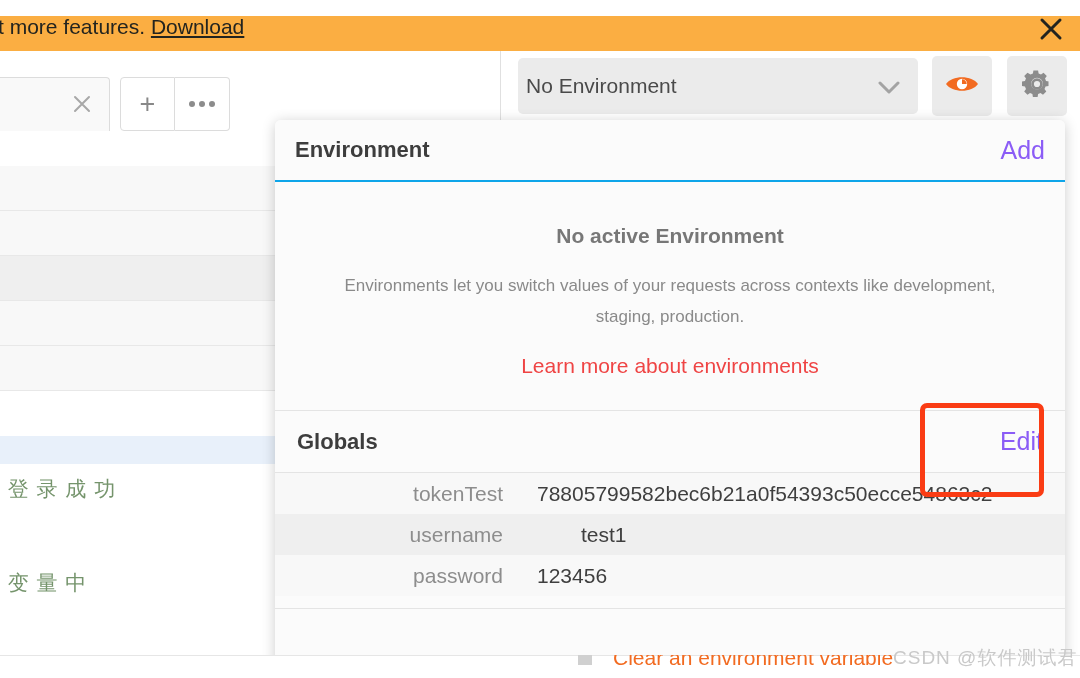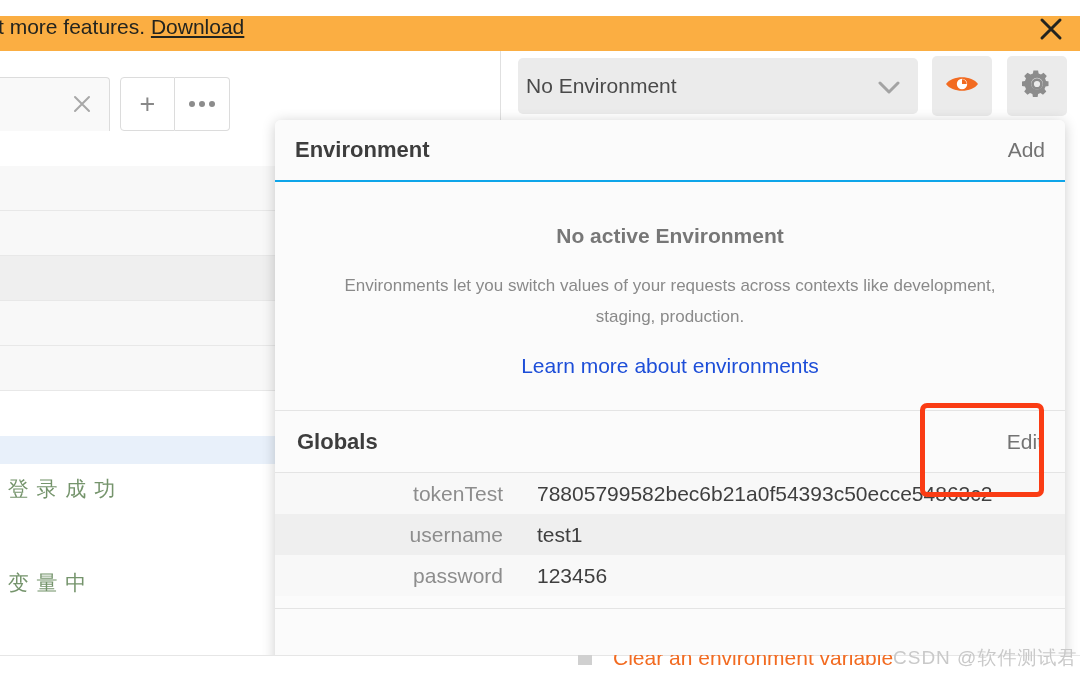--- a/index.html
+++ b/index.html
@@ -116,44 +116,44 @@
     border-radius: 6px 6px 0 0;
     box-shadow: 0 2px 14px rgba(0,0,0,0.20);
     overflow: hidden;
   }
   .pop-header {
     height: 62px; display: flex; align-items: center; justify-content: space-between;
     padding: 0 20px; border-bottom: 2px solid #0ea5e9;
     background: #fbfbfb;
   }
   .pop-header-title { font-size: 22px; color: #3d3d3d; font-weight: bold; }
-  .pop-link { font-size: 21px; color: #737373; cursor: pointer; }
+  .pop-link { font-size: 25px; color: #8b5cf6; cursor: pointer; }
   .pop-body {
     padding: 42px 20px 32px;
     text-align: center;
     background: #fbfbfb;
     border-bottom: 1px solid #e4e4e4;
   }
   .pop-body-title { font-size: 21px; color: #777; font-weight: bold; margin-bottom: 22px; }
   .pop-body-desc { font-size: 17px; color: #8a8a8a; line-height: 31px; max-width: 660px; margin: 0 auto 22px; }
-  .pop-body-learn { font-size: 21px; color: #1d4ed8; cursor: pointer; display: inline-block; }
+  .pop-body-learn { font-size: 21px; color: #ef4444; cursor: pointer; display: inline-block; }
 
   .globals-header {
     height: 62px; display: flex; align-items: center; justify-content: space-between;
     padding: 0 22px;
     background: #fbfbfb; border-bottom: 1px solid #e4e4e4;
   }
   .globals-title { font-size: 22px; color: #3d3d3d; font-weight: bold; }
 
   .var-table { background: #fbfbfb; }
   .var-row {
     display: flex; align-items: center; height: 41px;
     background: #f8f8f8;
   }
-  .var-row.hover { background: #efefef; }
+  .var-row.hover { background: #efefef; gap: 44px; }
   .var-key {
     width: 228px; text-align: right; padding-right: 0;
     font-size: 21px; color: #8d8d8d; white-space: nowrap; overflow: hidden;
   }
   .var-val {
     padding-left: 34px;
     font-size: 21px; color: #3f3f3f; white-space: nowrap; overflow: hidden;
   }
 
   .pop-footer {

